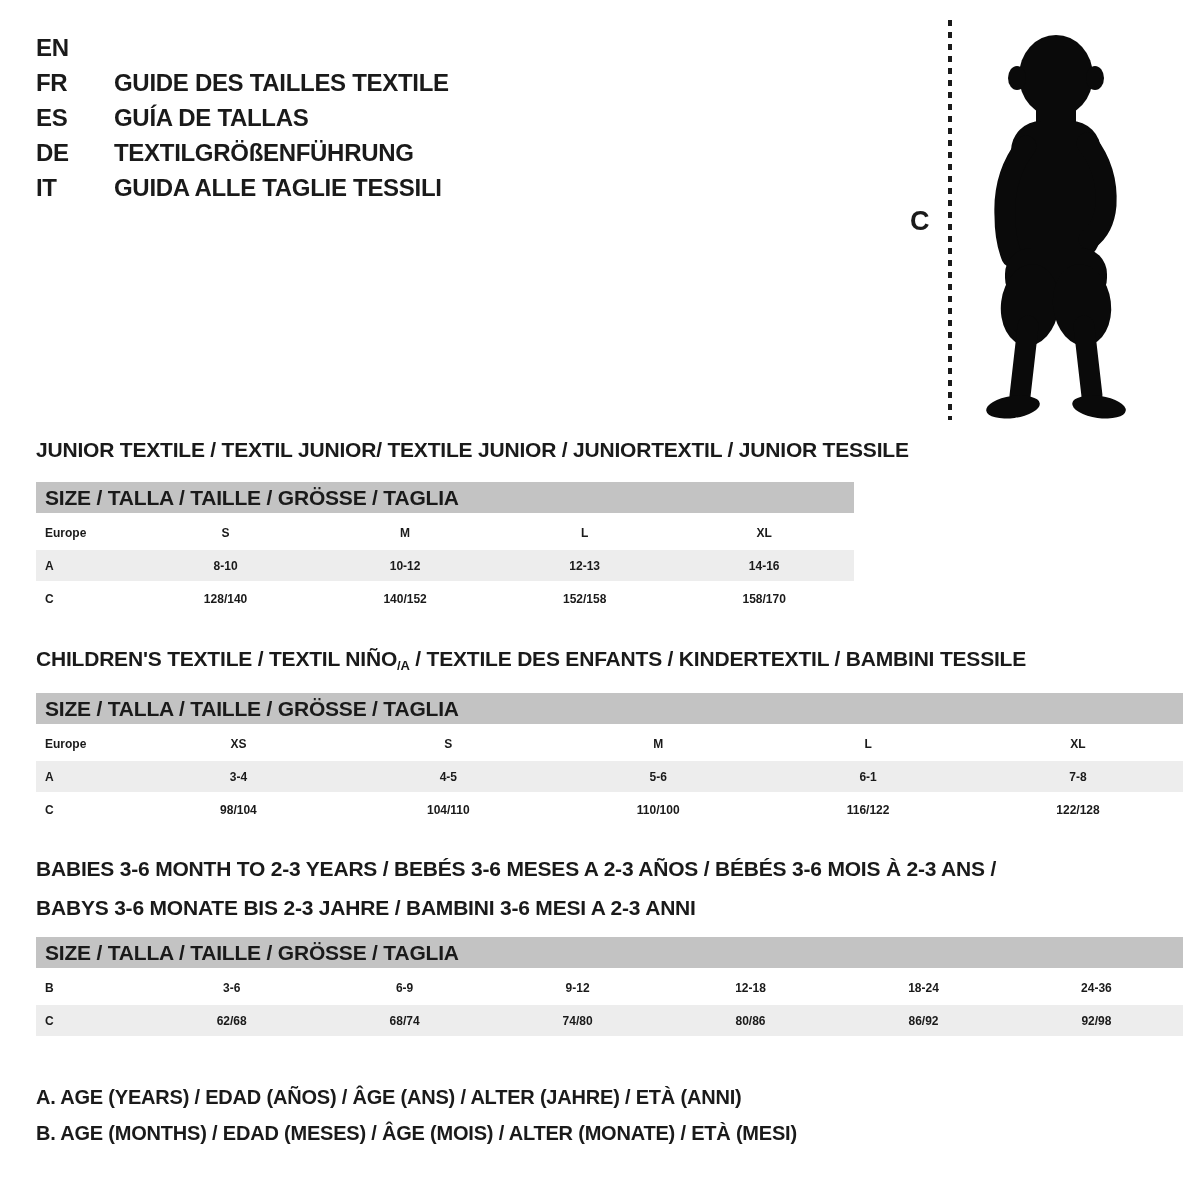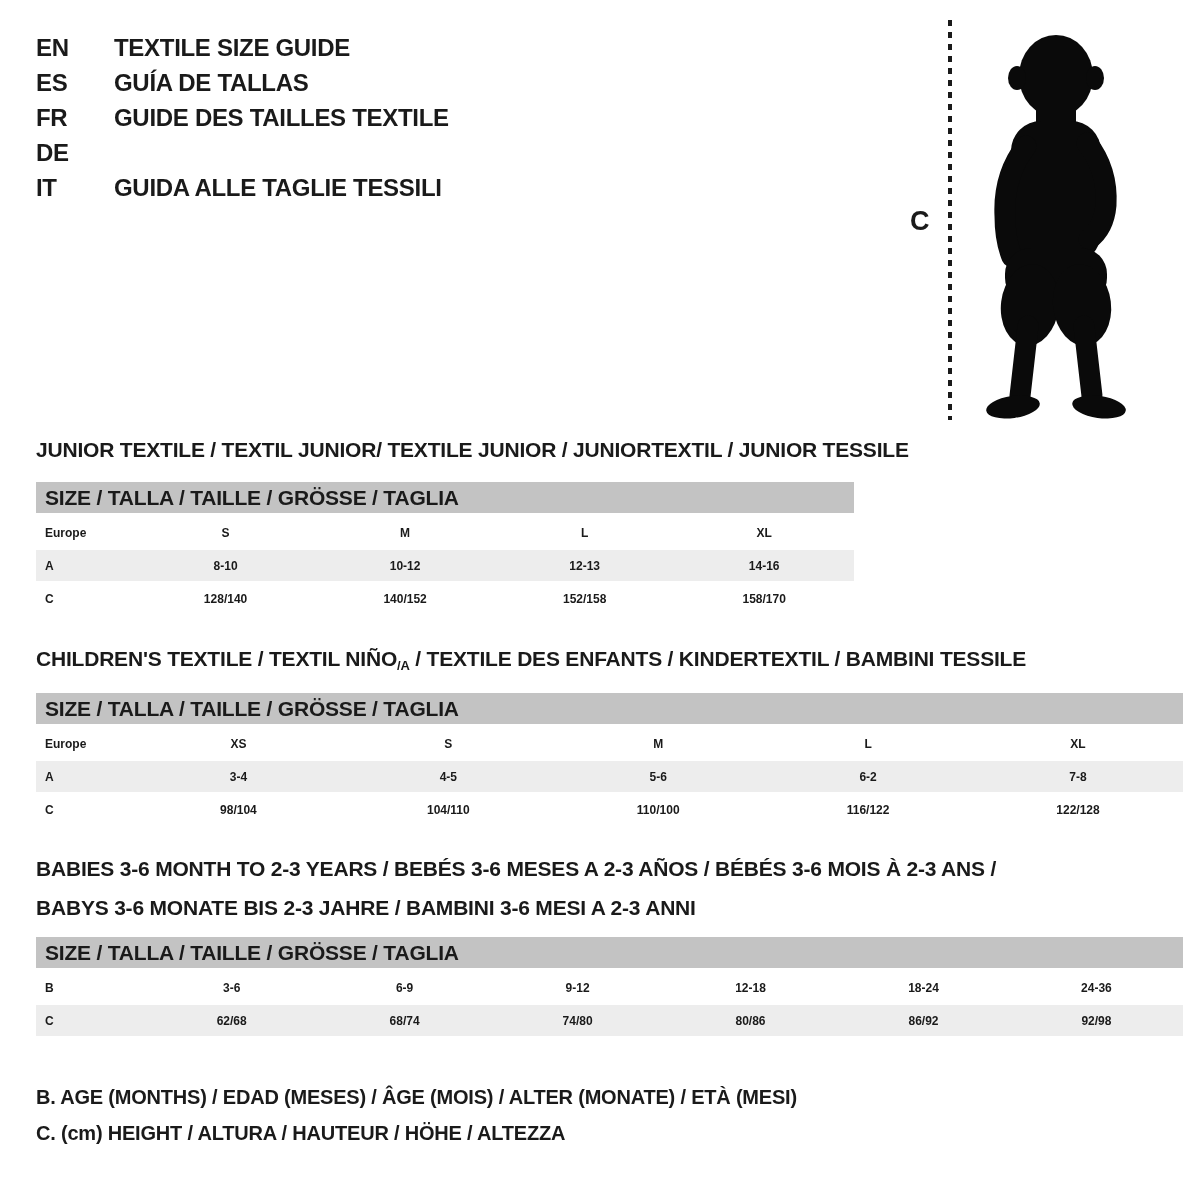--- a/index.html
+++ b/index.html
@@ -64,32 +64,32 @@
   .legend-line { font-size:20px; font-weight:700; line-height:36px; letter-spacing:-0.2px; }
 </style>
 </head>
 <body>
 
 <div class="page">
 
   <div class="lang-block">
     <div class="lang-row">
       <span class="lang-code">EN</span>
-      <span class="lang-title">TEXTILE SIZE GUIDE</span>
+    </div>
+    <div class="lang-row">
+      <span class="lang-code">FR</span>
+      <span class="lang-title">GUIDE DES TAILLES TEXTILE</span>
     </div>
     <div class="lang-row">
       <span class="lang-code">ES</span>
       <span class="lang-title">GUÍA DE TALLAS</span>
     </div>
     <div class="lang-row">
-      <span class="lang-code">FR</span>
-      <span class="lang-title">GUIDE DES TAILLES TEXTILE</span>
-    </div>
-    <div class="lang-row">
       <span class="lang-code">DE</span>
+      <span class="lang-title">TEXTILGRÖßENFÜHRUNG</span>
     </div>
     <div class="lang-row">
       <span class="lang-code">IT</span>
       <span class="lang-title">GUIDA ALLE TAGLIE TESSILI</span>
     </div>
   </div>
 
   <div class="figure">
     <span class="measure-label">C</span>
     <div class="measure-line"></div>
@@ -151,21 +151,21 @@
           <div class="tcell">S</div>
           <div class="tcell">M</div>
           <div class="tcell">L</div>
           <div class="tcell">XL</div>
         </div>
         <div class="trow shaded">
           <div class="tcell label">A</div>
           <div class="tcell">3-4</div>
           <div class="tcell">4-5</div>
           <div class="tcell">5-6</div>
-          <div class="tcell">6-2</div>
+          <div class="tcell">6-1</div>
           <div class="tcell">7-8</div>
         </div>
         <div class="trow">
           <div class="tcell label">C</div>
           <div class="tcell">98/104</div>
           <div class="tcell">104/110</div>
           <div class="tcell">110/100</div>
           <div class="tcell">116/122</div>
           <div class="tcell">122/128</div>
         </div>
@@ -192,17 +192,17 @@
           <div class="tcell">68/74</div>
           <div class="tcell">74/80</div>
           <div class="tcell">80/86</div>
           <div class="tcell">86/92</div>
           <div class="tcell">92/98</div>
         </div>
       </div>
   </div>
 
   <div class="legend">
+    <div class="legend-line">A. AGE (YEARS) / EDAD (AÑOS) / ÂGE (ANS) / ALTER (JAHRE) / ETÀ (ANNI)</div>
     <div class="legend-line">B. AGE (MONTHS) / EDAD (MESES) / ÂGE (MOIS) / ALTER (MONATE) / ETÀ (MESI)</div>
-    <div class="legend-line">C. (cm) HEIGHT / ALTURA / HAUTEUR / HÖHE / ALTEZZA</div>
   </div>
 
 </div>
 
 </body></html>

